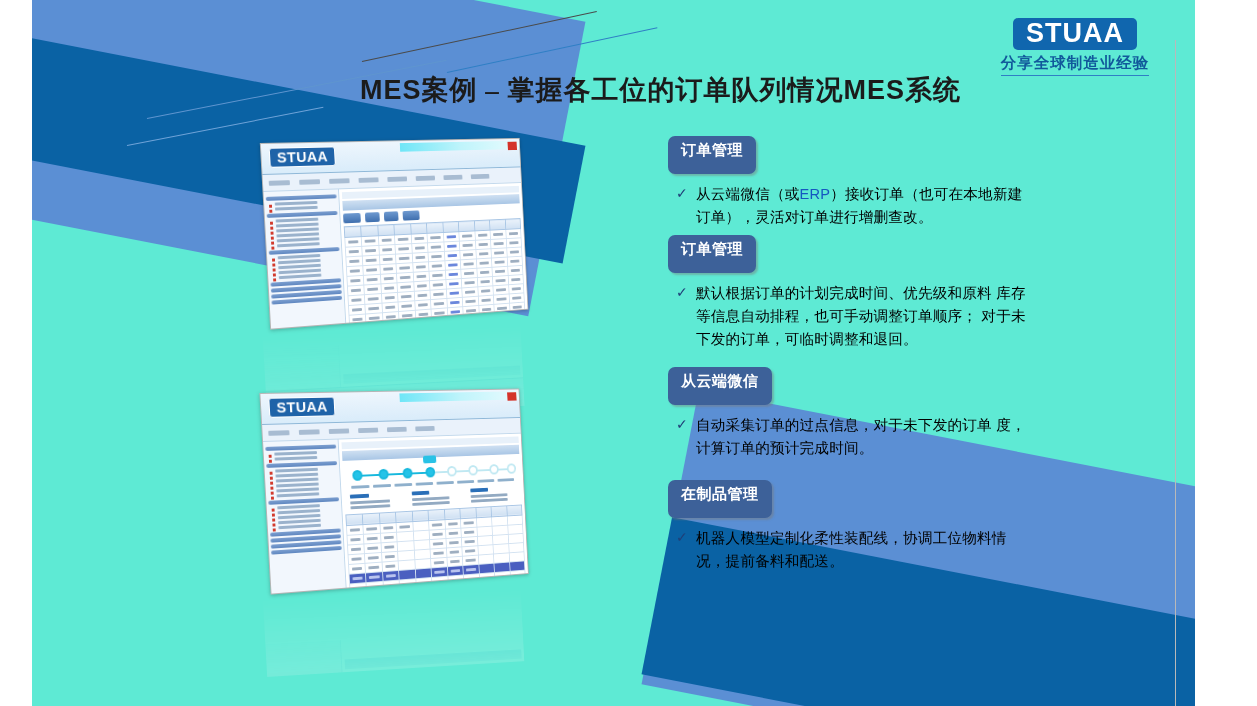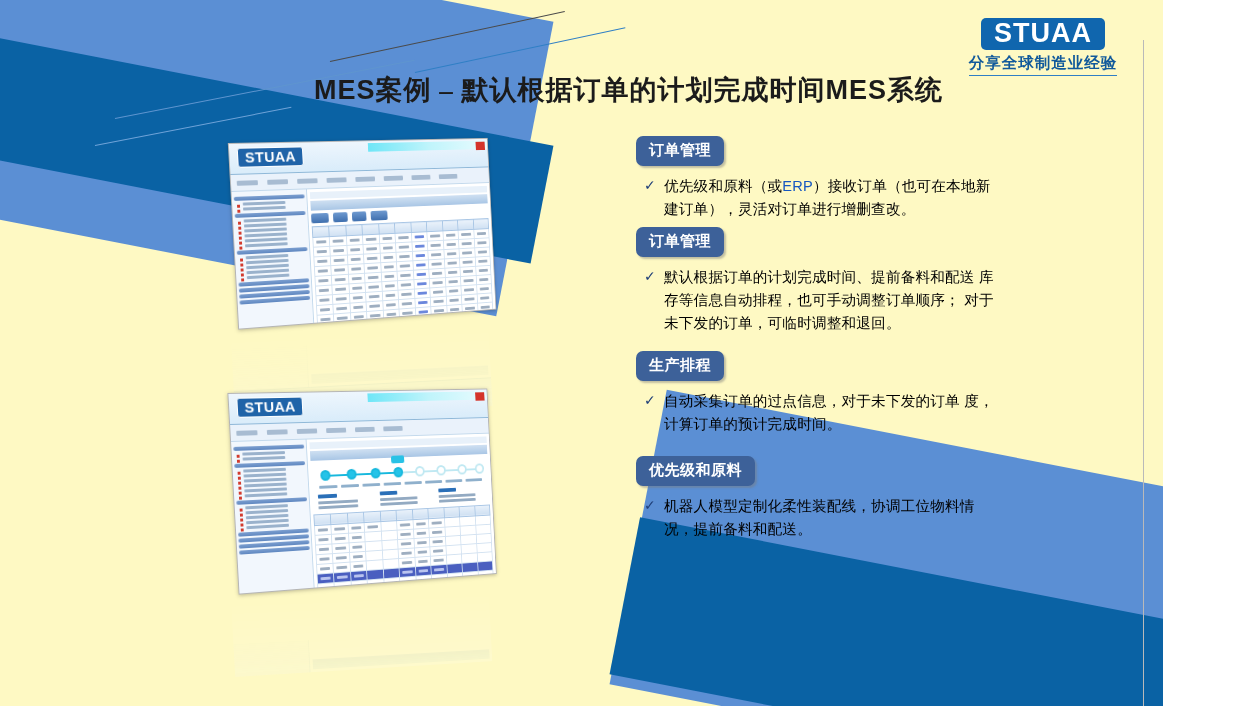--- a/index.html
+++ b/index.html
@@ -4,21 +4,21 @@
 <title>MES案例</title>
 <style>
   html,body{margin:0;padding:0;}
   body{
     width:1257px;height:706px;
     background:#ffffff;
     font-family:"Liberation Sans","DejaVu Sans",sans-serif;
     overflow:hidden;
     position:relative;
   }
-  .slide{position:absolute;inset:0;width:1163px;height:706px;overflow:hidden;background:#fef9c3;}
+  .slide{position:absolute;inset:0;width:1163px;height:706px;overflow:hidden;background:#5eead4;margin-left:32px;}
 
   
   .deco{position:absolute;pointer-events:none;}
   .band-tl-light{
     top:-150px;left:-330px;width:900px;height:300px;
     background:#5b8fd4;transform:rotate(11deg);transform-origin:top left;
   }
   .band-tl-dark{
     top:-26px;left:-330px;width:900px;height:120px;
     background:#0a62a4;transform:rotate(11deg);transform-origin:top left;
@@ -70,21 +70,21 @@
     font-family:"Liberation Serif","DejaVu Serif",serif;
   }
   .title .lat{font-family:Liberation Sans, sans-serif;}
 
   
   .features{position:absolute;left:636px;top:136px;width:360px;}
   .feature{margin-bottom:6px;}
   .badge{
     display:inline-block;background:#3d6199;color:#ffffff;
     font-size:15px;font-weight:bold;letter-spacing:0.5px;
-    padding:5px 13px 6px;border-radius:7px;
+    padding:5px 13px 14px;border-radius:7px;
     box-shadow:2px 2px 2px rgba(120,120,120,.45);
     font-family:"Liberation Sans","DejaVu Sans",sans-serif;
   }
   .bullet{display:flex;margin:9px 0 0 8px;}
   .tick{
     color:#1f3f78;font-size:14px;line-height:1.55;
     width:20px;flex:0 0 20px;font-weight:bold;
   }
   .btext{
     color:#000000;font-size:14.6px;line-height:1.58;
@@ -212,21 +212,21 @@
   <div class="deco band-br-light"></div>
   <div class="deco band-br-dark"></div>
   <div class="deco vrule"></div>
 
   <div class="brand">
     <div class="brand-mark">STUAA</div>
     <div class="brand-tag">分享全球制造业经验</div>
   </div>
 
   <div class="title">
-    <span class="lat">MES</span><span>案例 – 默认根据订单的计划完成时间</span><span class="lat">MES</span><span>系统</span>
+    <span class="lat">MES</span><span>案例 – 掌握各工位的订单队列情况</span><span class="lat">MES</span><span>系统</span>
   </div>
 
   <div class="shot-wrap" style="left:233px;top:143px;">
     <div class="shot shot-persp" style="width:290px;height:185px;">
       <div class="titlebar">
         <div class="tb-cyan"></div>
         <div class="tb-logo">STUAA</div>
         <div class="tb-close"></div>
       </div>
       <div class="menubar">
@@ -1070,42 +1070,42 @@
         </div>
     </div>
   </div>
 
   <div class="features">
 
     <div class="feature">
       <div class="badge">订单管理</div>
       <div class="bullet">
         <div class="tick">✓</div>
-        <div class="btext"><span>优先级和原料（或</span><span class="hl">ERP</span><span>）接收订单（也可在本地新建订单），灵活对订单进行增删查改。</span></div>
+        <div class="btext"><span>从云端微信（或</span><span class="hl">ERP</span><span>）接收订单（也可在本地新建订单），灵活对订单进行增删查改。</span></div>
       </div>
     </div>
 
     <div class="feature" style="margin-top:6px;">
       <div class="badge">订单管理</div>
       <div class="bullet">
         <div class="tick">✓</div>
-        <div class="btext">默认根据订单的计划完成时间、提前备料和配送 库存等信息自动排程，也可手动调整订单顺序； 对于未下发的订单，可临时调整和退回。</div>
+        <div class="btext">默认根据订单的计划完成时间、优先级和原料 库存等信息自动排程，也可手动调整订单顺序； 对于未下发的订单，可临时调整和退回。</div>
       </div>
     </div>
 
     <div class="feature" style="margin-top:16px;">
-      <div class="badge">生产排程</div>
+      <div class="badge">从云端微信</div>
       <div class="bullet">
         <div class="tick">✓</div>
         <div class="btext">自动采集订单的过点信息，对于未下发的订单 度，计算订单的预计完成时间。</div>
       </div>
     </div>
 
     <div class="feature" style="margin-top:20px;">
-      <div class="badge">优先级和原料</div>
+      <div class="badge">在制品管理</div>
       <div class="bullet">
         <div class="tick">✓</div>
         <div class="btext">机器人模型定制化柔性装配线，协调工位物料情 况，提前备料和配送。</div>
       </div>
     </div>
 
   </div>
 
 </div>
 

